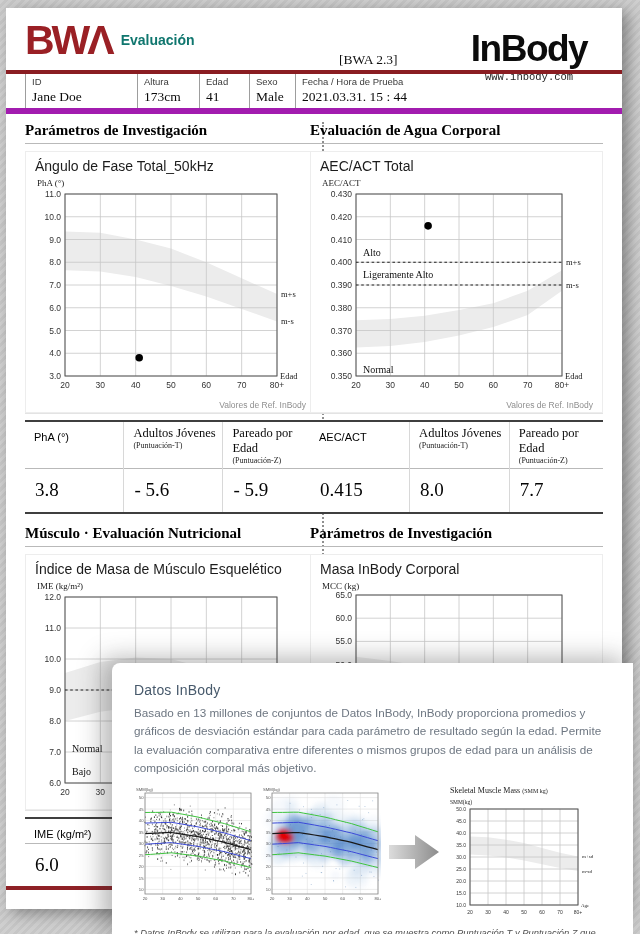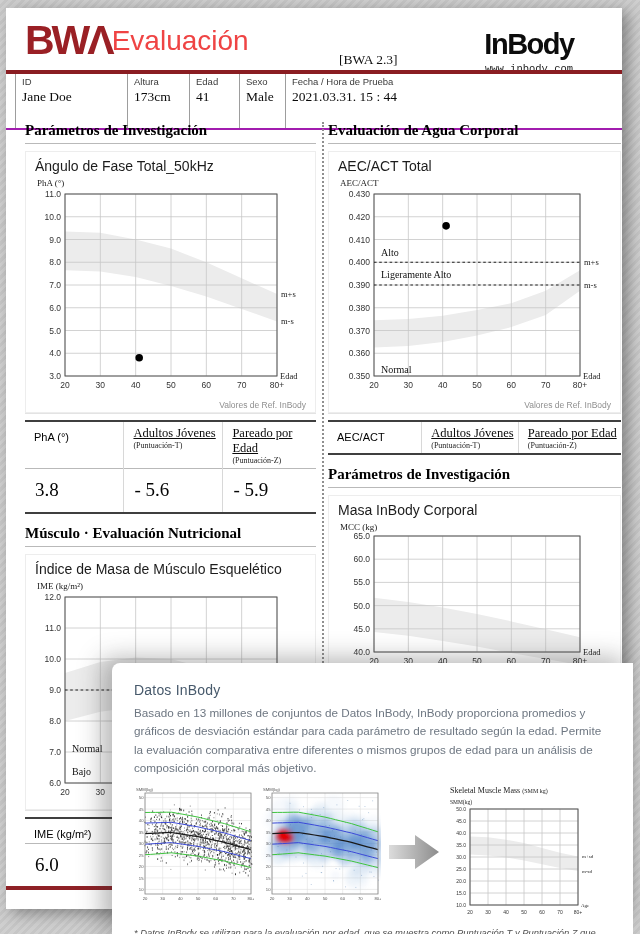--- a/index.html
+++ b/index.html
@@ -2,53 +2,53 @@
 <html><head>
 <meta charset="utf-8">
 <style>
   html,body{margin:0;padding:0;}
   body{background:#c7c7c7;font-family:"Liberation Sans","DejaVu Sans",sans-serif;}
   .screen{position:relative;width:640px;height:934px;overflow:hidden;
     background:repeating-linear-gradient(135deg,#cfcfcf 0 3px,#c6c6c6 3px 6px);}
   .page{position:absolute;left:6px;top:8px;width:616px;height:901px;background:#fff;
     box-shadow:6px 4px 14px rgba(40,40,40,.45);}
   
-  .bwa-row{position:absolute;left:19px;top:14px;display:flex;align-items:flex-end;}
+  .bwa-row{position:absolute;left:19px;top:14px;display:flex;align-items:center;gap:9px;}
   .bwa{font-weight:900;font-size:41px;line-height:.88;letter-spacing:-3px;color:#9a2025;}
-  .eval{font-weight:normal;font-size:28px;color:#ef4444;padding-bottom:1px;}
+  .eval{font-weight:bold;font-size:14px;color:#0f766e;padding-bottom:1px;}
   .version{position:absolute;left:333px;top:44px;font-family:"Liberation Serif",serif;font-size:13.5px;color:#111;}
   .inbody{position:absolute;right:28px;top:22px;width:130px;text-align:center;color:#0c0c0c;}
-  .inbody-text{font-size:29px;font-weight:800;letter-spacing:-1.5px;line-height:1;}
+  .inbody-text{font-size:37px;font-weight:800;letter-spacing:-1.5px;line-height:1;}
   .website{font-family:Liberation Mono, monospace;font-size:10.5px;margin-top:4px;color:#222;}
   .rule{position:absolute;left:0;right:0;top:62px;height:4px;background:#8a1d22;}
-  .info{position:absolute;left:0;right:0;top:66px;height:56px;border-bottom:2px solid #a21caf;
-    display:flex;padding-left:9px;box-sizing:border-box;}
+  .info{position:absolute;left:0;right:0;top:66px;height:40px;border-bottom:6px solid #a21caf;
+    display:flex;padding-left:19px;box-sizing:border-box;}
   .cell{border-left:1px solid #9d9d9d;padding:2px 8px 0 6px;box-sizing:border-box;}
   .cell.c1{width:112px}.cell.c2{width:62px}.cell.c3{width:50px}.cell.c4{width:46px}
   .lab{font-size:9.5px;color:#3a3a3a;}
   .val{font-size:13.5px;font-family:"Liberation Serif",serif;color:#0a0a0a;margin-top:2px;}
   
   .divider{position:absolute;left:316px;top:114px;height:552px;width:0;border-left:2px dotted #8f8f8f;}
   .col{position:absolute;top:114px;}
   .colL{left:19px;width:291px;}
-  .colR{left:322px;width:293px;}
+  .colR{left:304px;width:293px;}
   .section + .section{margin-top:11px;}
   .sec-title{font-family:"Liberation Serif",serif;font-weight:bold;font-size:15px;color:#000;
     border-bottom:1.5px solid #b9b9b9;padding-bottom:4px;}
   .card{margin-top:7px;border:1px solid #ededed;box-shadow:0 1px 0 #e3e3e3;padding:6px 9px 2px 9px;background:#fff;}
   .c-title{font-size:14px;color:#1c1c1c;}
   .c-ylab{font-size:9px;font-family:"Liberation Serif",serif;color:#222;margin:4px 0 0 2px;}
   .c-ref{text-align:right;font-size:8.5px;color:#8f8f8f;margin-top:0;}
   .tbl{width:100%;border-collapse:collapse;margin-top:7px;background:#fff;
     border-top:2px solid #3f3f3f;border-bottom:2px solid #3f3f3f;}
   .tbl tr.hrow{border-bottom:1px solid #b9b9b9;}
   .tbl th{border-left:1px solid #d8d8d8;padding:4px 4px 3px 9px;text-align:left;vertical-align:top;font-weight:normal;}
   .tbl th:first-child,.tbl td:first-child{border-left:none;}
   .tbl th.h1{font-size:11px;padding-top:9px;width:32%;}
-  .hm{font-family:"Liberation Serif",serif;font-size:12.5px;color:#0a0a0a;text-decoration:underline;}
+  .hm{font-family:"Liberation Serif",serif;font-size:12.5px;color:#0a0a0a;}
   .hs{font-family:"Liberation Serif",serif;font-size:8px;color:#222;}
   .tbl td{border-left:1px solid #d8d8d8;font-family:"Liberation Serif",serif;font-size:19px;color:#050505;
     padding:10px 4px 11px 10px;width:34%;}
   .footer-rule{position:absolute;left:0;right:0;top:878px;height:3.5px;background:#8e2126;}
   
   .popup{position:absolute;left:112px;top:663px;width:521px;height:271px;background:#fff;z-index:30;
     border-radius:8px 0 0 0;box-shadow:-10px -5px 24px rgba(50,50,50,.35);
     padding:19px 18px 0 22px;box-sizing:border-box;}
   .p-title{font-size:14px;color:#47596b;letter-spacing:.2px;margin-bottom:6px;}
   .p-body{font-size:11.7px;color:#6e7782;line-height:1.56;max-width:474px;}
@@ -298,20 +298,25 @@
               <tr class="hrow">
             <th class="h1">AEC/ACT</th>
             <th>
               <div class="hm">Adultos Jóvenes</div>
               <div class="hs">(Puntuación-T)</div>
             </th>
             <th>
               <div class="hm">Pareado por Edad</div>
               <div class="hs">(Puntuación-Z)</div>
             </th>
+          </tr>
+          <tr class="vrow">
+            <td>0.415</td>
+            <td>8.0</td>
+            <td>7.7</td>
           </tr>
         </tbody>
           </table>
       </div>
 
       <div class="section">
         <div class="sec-title">Parámetros de Investigación</div>
         <div class="card">
           <div class="c-title">Masa InBody Corporal</div>
           <div class="c-ylab">MCC (kg)</div>

